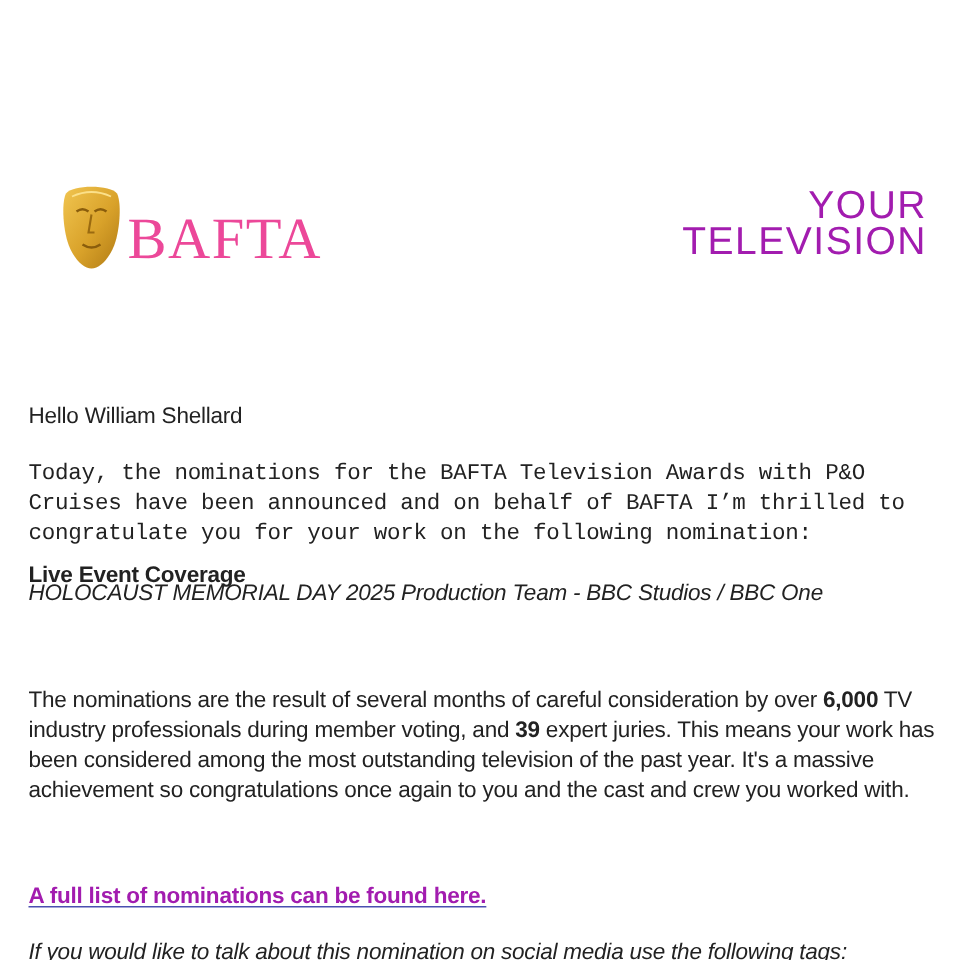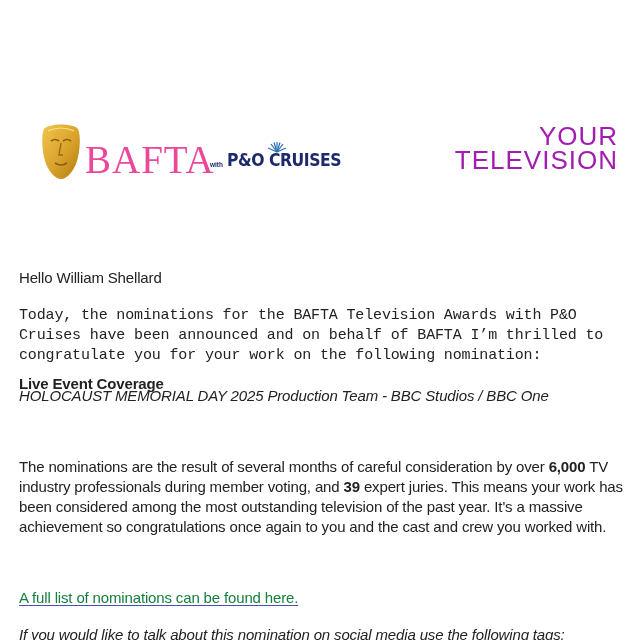--- a/index.html
+++ b/index.html
@@ -125,22 +125,22 @@
     .nom-title {
       top: 386px;
       font-style: italic;
     }
     .body-para { top: 457px; }
     .body-para b { font-weight: bold; }
     .link-line {
       top: 588px;
     }
     .link-line a {
-      color: #15803d;
-      font-weight: normal;
+      color: #a21caf;
+      font-weight: bold;
       text-decoration: underline;
       text-decoration-color: #4a4fb0;
       text-underline-offset: 2px;
     }
     .social-line {
       top: 625px;
       font-style: italic;
     }
   </style>
 </head>
@@ -157,35 +157,20 @@
         </linearGradient>
       </defs>
       <path d="M4 8 C8 2 34 2 38 8 C41 14 40 30 37 40 C34 50 27 58 21 58 C15 58 8 50 5 40 C2 30 1 14 4 8 Z" fill="url(#g1)"></path>
       <path d="M11 20 Q15 17 19 20" stroke="#8a5d0c" stroke-width="1.6" fill="none"></path>
       <path d="M23 20 Q27 17 31 20" stroke="#8a5d0c" stroke-width="1.6" fill="none"></path>
       <path d="M21 22 L19 34 L23 34" stroke="#9a6a10" stroke-width="1.4" fill="none"></path>
       <path d="M15 42 Q21 46 27 42" stroke="#8a5d0c" stroke-width="1.6" fill="none"></path>
       <path d="M8 10 Q21 4 34 10" stroke="#fbe08a" stroke-width="1.2" fill="none"></path>
     </svg>
     <div class="bafta-word">BAFTA</div>
-    <div class="sponsor">
-      <span class="sponsor-with">with</span>
-      <svg class="sun-icon" viewBox="0 0 20 12">
-        <g stroke="#2b6fb6" stroke-width="1.2">
-          <line x1="10" y1="11" x2="10" y2="1"></line>
-          <line x1="10" y1="11" x2="4" y2="3"></line>
-          <line x1="10" y1="11" x2="16" y2="3"></line>
-          <line x1="10" y1="11" x2="1" y2="7"></line>
-          <line x1="10" y1="11" x2="19" y2="7"></line>
-          <line x1="10" y1="11" x2="7" y2="1.5"></line>
-          <line x1="10" y1="11" x2="13" y2="1.5"></line>
-        </g>
-      </svg>
-      <span class="sponsor-name">P&amp;O CRUISES</span>
-    </div>
   </div>
 
   <div class="title-block">
     <div>YOUR</div>
     <div>TELEVISION</div>
   </div>
 </div>
 
 <div class="content">
   <p class="greeting">Hello William Shellard</p>

